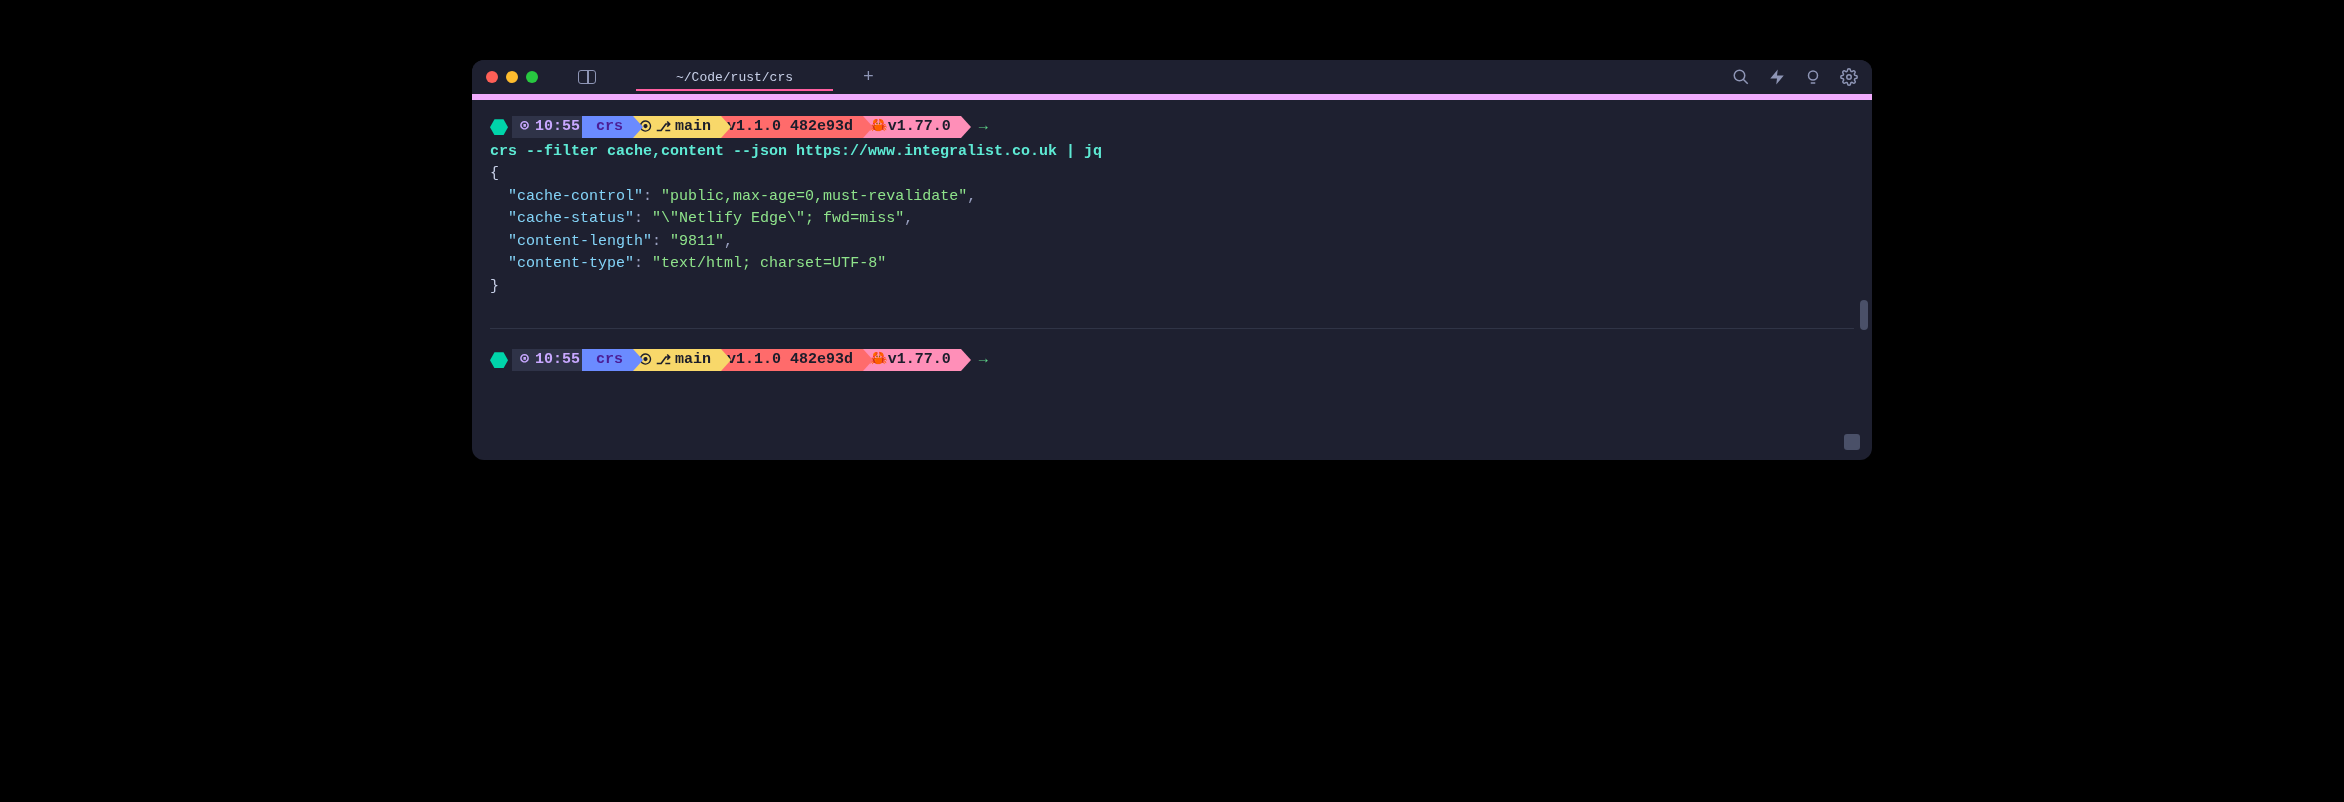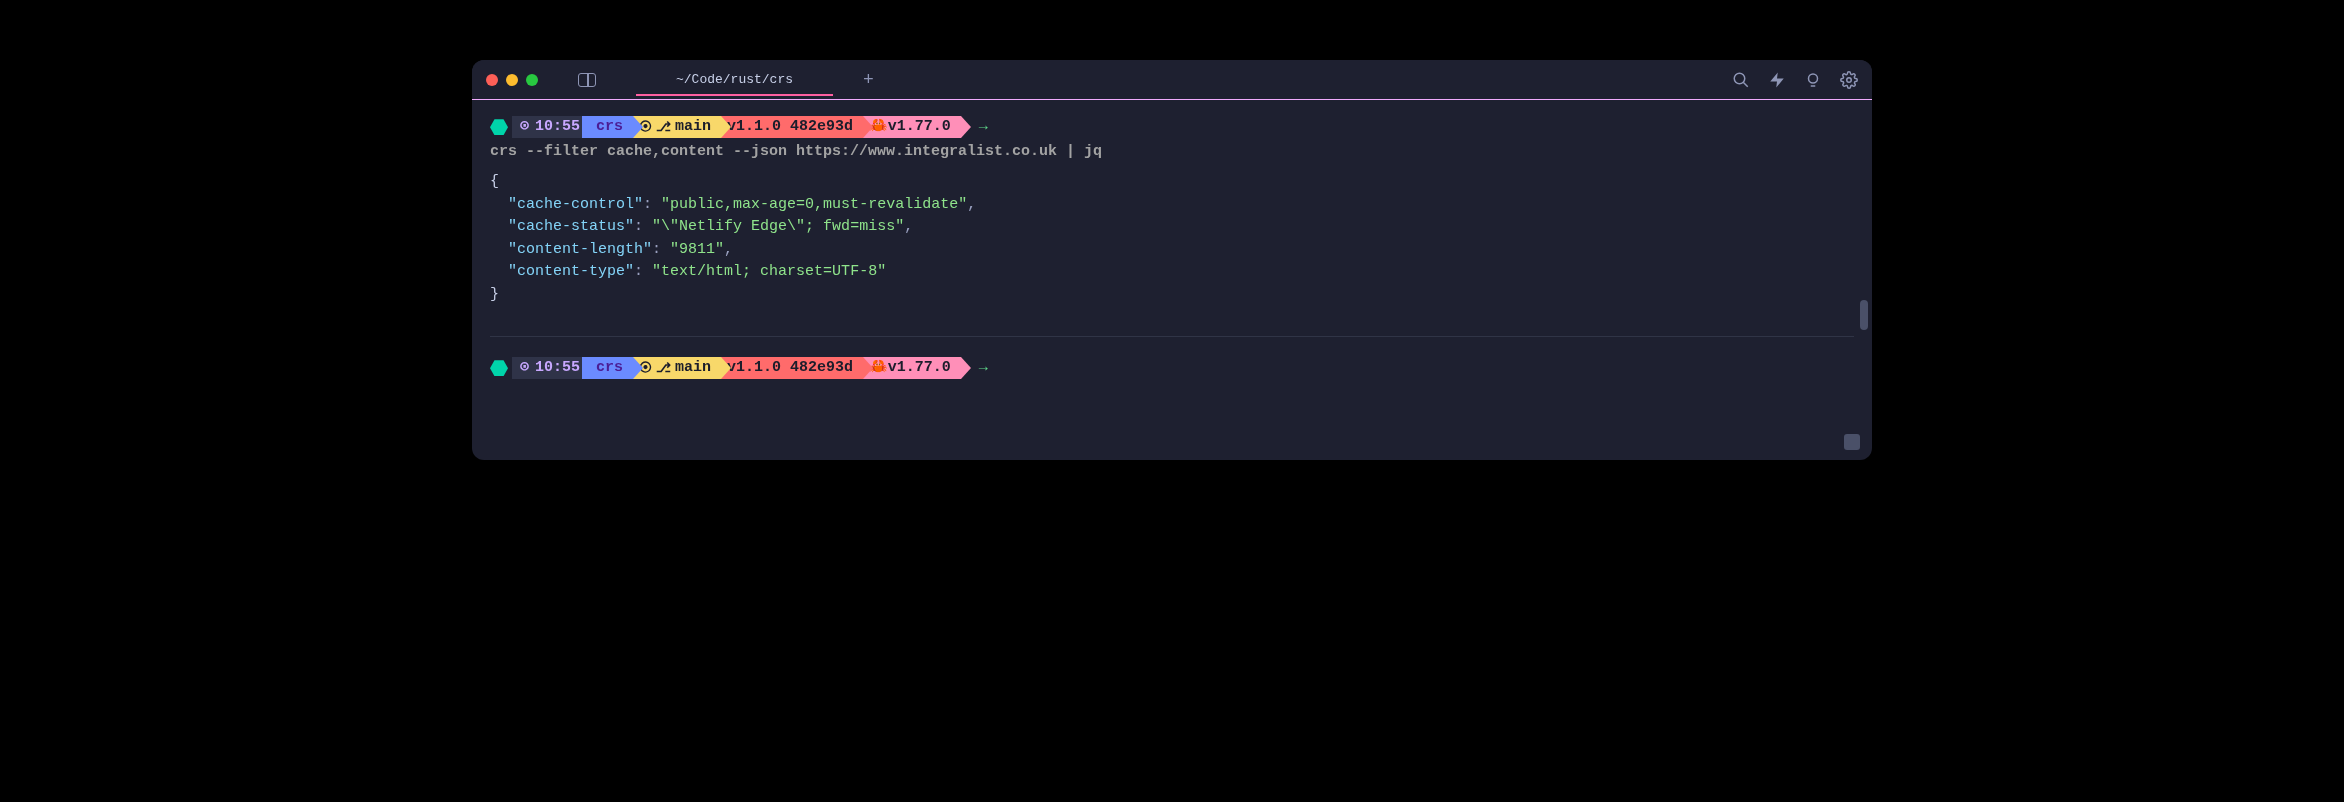--- a/index.html
+++ b/index.html
@@ -22,21 +22,21 @@
   overflow: hidden;
   display: flex;
   flex-direction: column;
 }
 .titlebar {
   height: 40px;
   background: #1e2030;
   display: flex;
   align-items: center;
   padding: 4px 14px;
-  border-bottom: 1px solid #f0abfc;
+  border-bottom: 6px solid #f0abfc;
   position: relative;
 }
 .traffic-lights { display: flex; gap: 8px; }
 .light { width: 12px; height: 12px; border-radius: 50%; }
 .light.red { background: #fe5f57; }
 .light.yellow { background: #febc2e; }
 .light.green { background: #28c840; }
 .split-icon {
   margin-left: 40px;
   width: 18px; height: 14px;
@@ -115,21 +115,21 @@
 .seg-time .clock { color: #c8a8ff; margin-right: 6px; }
 .seg-crs { background: #6b8bff; color: #4c1d95; z-index: 5; }
 .seg-crs::after { border-left-color: #6b8bff; }
 .seg-main { background: #f8d86a; color: #1b1d2b; z-index: 4; }
 .seg-main::after { border-left-color: #f8d86a; }
 .seg-ver { background: #ff6b6b; color: #1b1d2b; z-index: 3; }
 .seg-ver::after { border-left-color: #ff6b6b; }
 .seg-rust { background: #ff8fb8; color: #1b1d2b; z-index: 2; }
 .seg-rust::after { border-left-color: #ff8fb8; }
 .arrow-end { margin-left: 18px; color: #5fd68a; font-weight: bold; }
-.cmd-line { color: #a3a3a3; font-weight: 600; margin-bottom: 8px; }
+.cmd-line { color: #5eead4; font-weight: 600; margin-bottom: 0; }
 .json-out .brace { color: #c8d0e8; }
 .json-out .key { color: #84d4f8; }
 .json-out .str { color: #8fe38b; }
 .json-out .pun { color: #9aa0c0; }
 .block2 { margin-top: 30px; padding-top: 20px; border-top: 1px solid #303446; }
 .gh-icon, .branch-icon { font-size: 13px; margin-right: 4px; }
 .scrollbar { position: absolute; right: 4px; top: 200px; width: 8px; height: 30px; background: #4a5068; border-radius: 4px; }
 .corner-badge { position: absolute; right: 12px; bottom: 10px; width: 16px; height: 16px; background: #4a5068; border-radius: 3px; }
 </style>
 </head>

